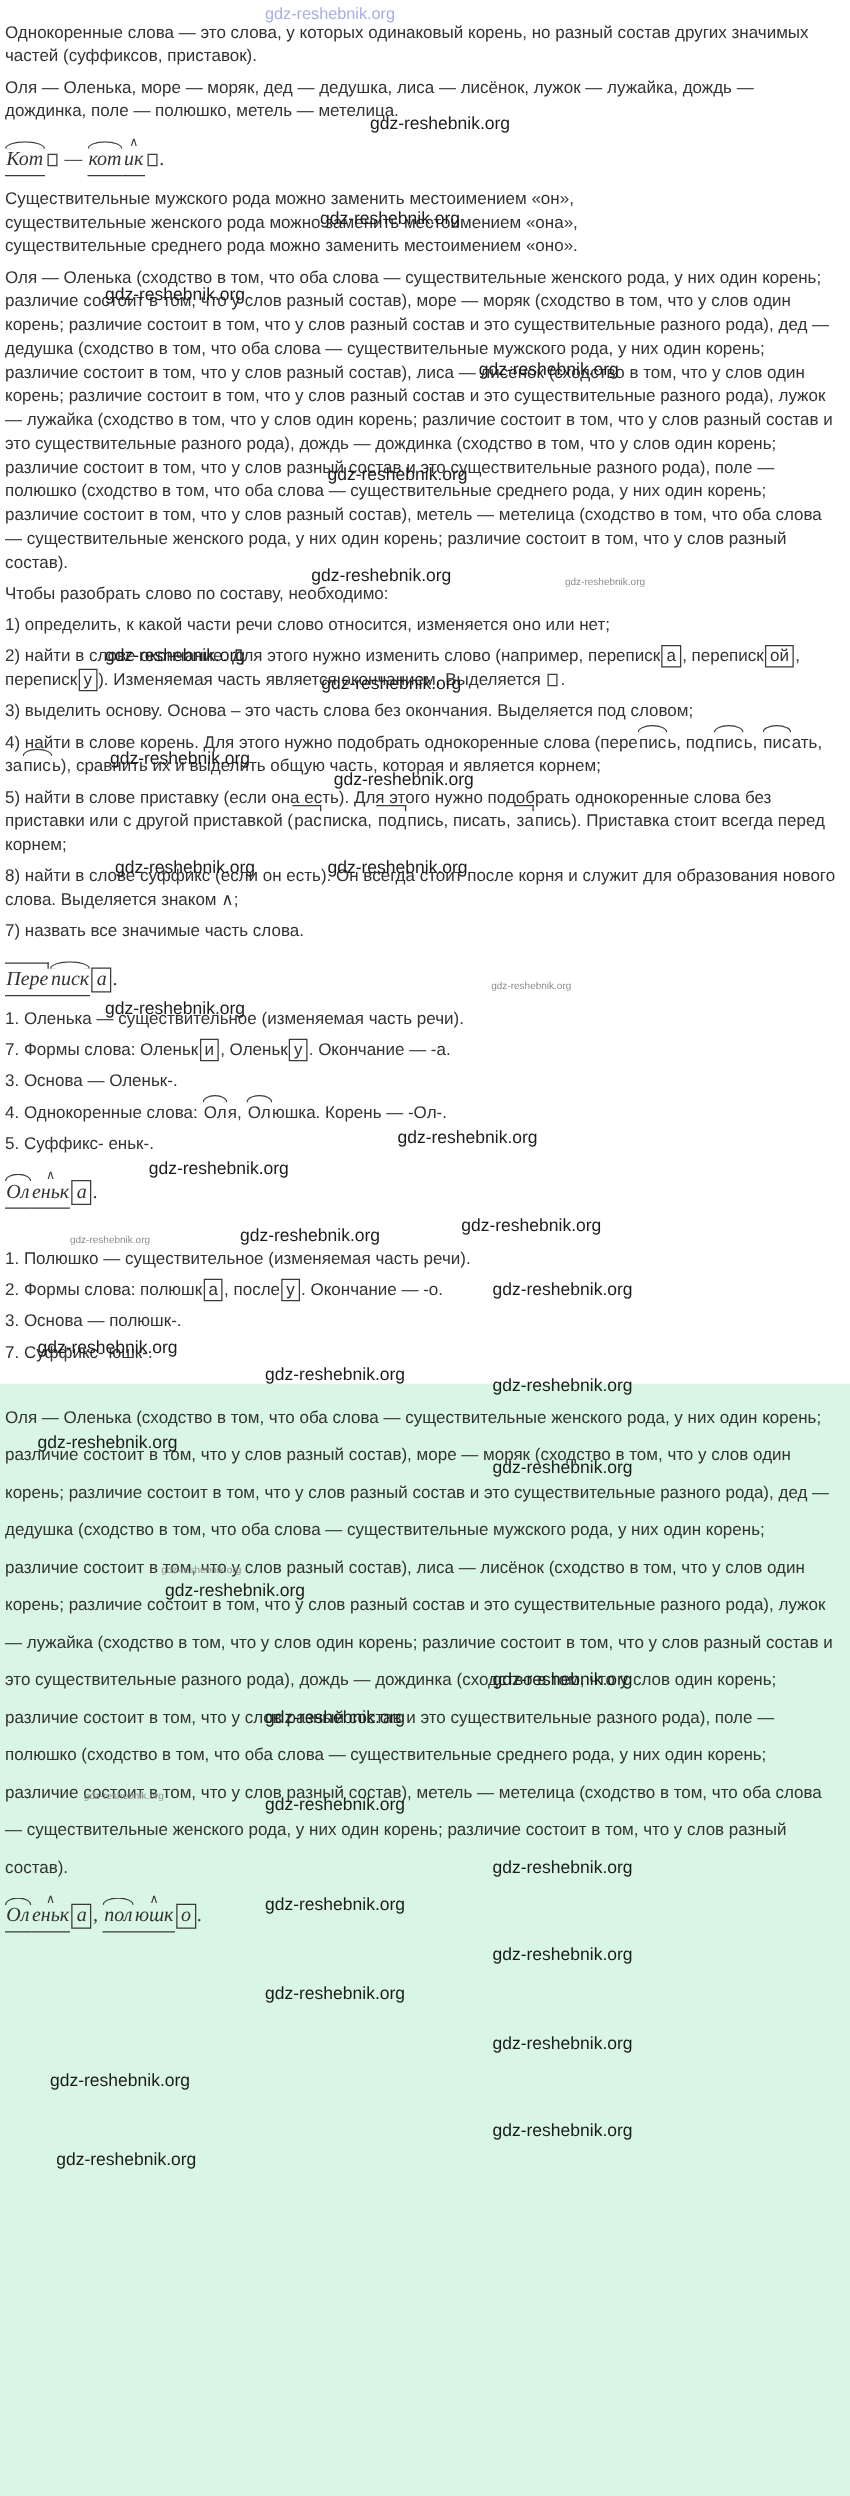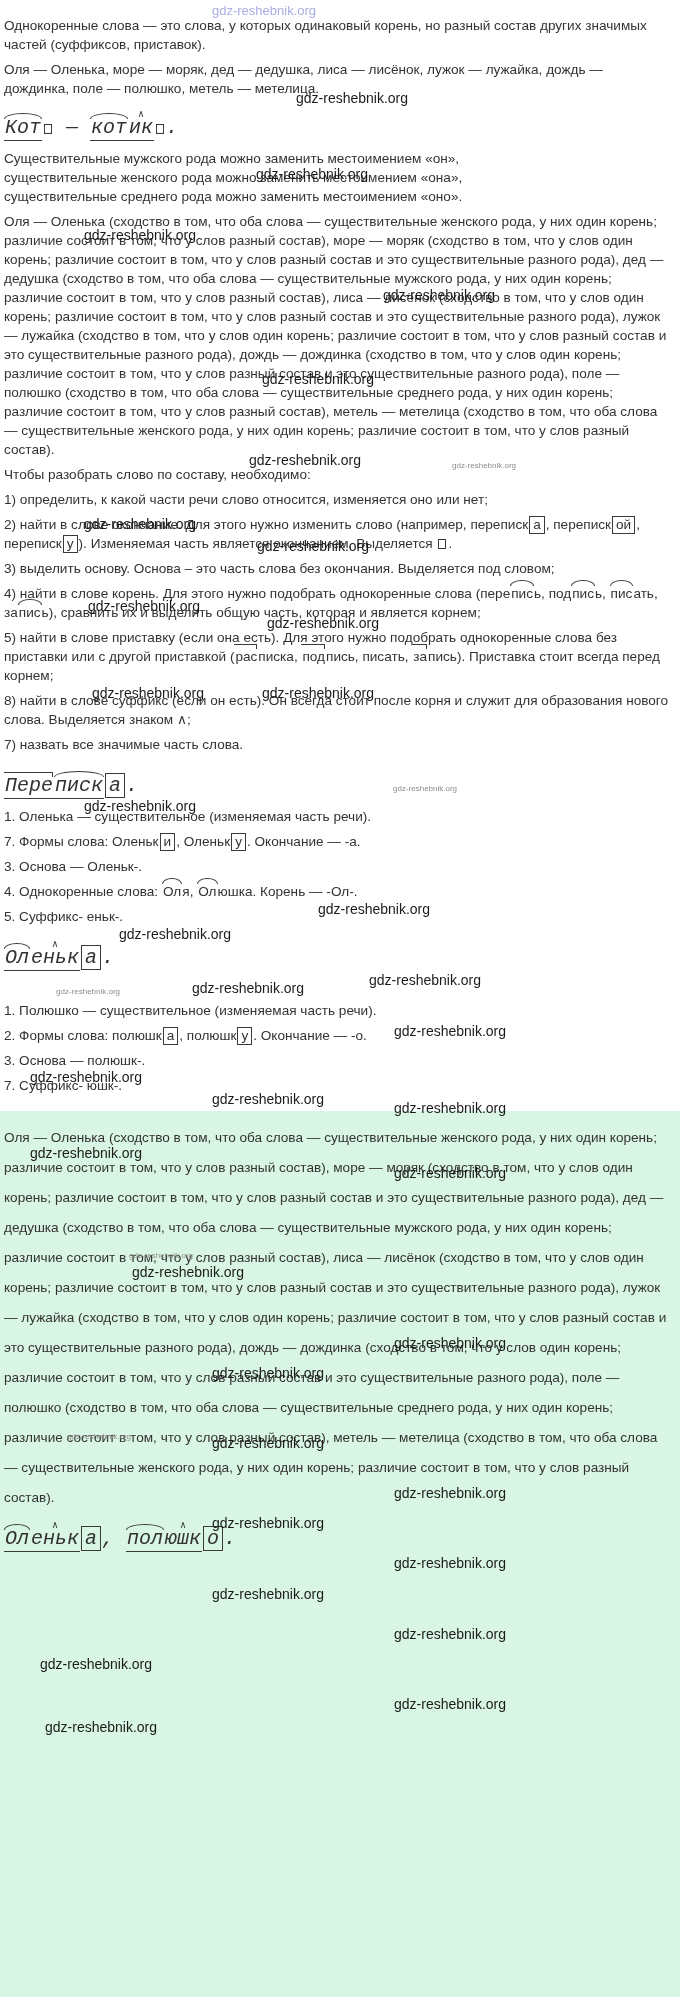--- a/index.html
+++ b/index.html
@@ -4,21 +4,21 @@
 <style>
   *{box-sizing:border-box}
   html,body{margin:0;padding:0;background:#ffffff}
   .page{position:relative;width:680px;min-height:1997px;background:#fff;
     font-family:"Liberation Sans","DejaVu Sans",sans-serif;font-size:13.6px;line-height:19px;color:#333;
     display:flex;flex-direction:column;overflow:hidden}
   .content{padding:16px 10px 0 4px}
   .block{margin:0 0 6px}
   .tight{margin:0}
   .seg-b{font-weight:normal}
-  .morph-line{font-family:Liberation Mono, monospace;font-style:italic;font-size:20px;line-height:22px;margin:12px 0 8px;padding-top:7px}
+  .morph-line{font-family:Liberation Serif, serif;font-style:italic;font-size:16px;line-height:22px;margin:12px 0 8px;padding-top:7px}
   .gap-after{margin-bottom:30px}
   .m-root{position:relative;display:inline-block;padding:0 1px}
   .m-root::before{content:"";position:absolute;left:0;right:0;top:-4px;height:5px;border:1px solid #3a3a3a;border-bottom:none;border-radius:50% 50% 0 0/100% 100% 0 0}
   .m-prefix{position:relative;display:inline-block;padding:0 1px}
   .m-prefix::before{content:"";position:absolute;left:0;right:1px;top:-3px;height:4px;border-top:1px solid #3a3a3a;border-right:1px solid #3a3a3a}
   .m-suffix{position:relative;display:inline-block;padding:0 1px}
   .m-suffix::before{content:"\2227";position:absolute;top:-13px;left:50%;transform:translateX(-50%);font-size:10px;font-style:normal;color:#3a3a3a}
   .m-ending{display:inline-block;border:1px solid #3a3a3a;padding:0 3px;margin:0 1px;line-height:1.15;font-style:inherit}
   .m-zero{display:inline-block;width:8px;height:10px;border:1px solid #3a3a3a;margin:0 2px;vertical-align:-1px}
   .m-stem{border-bottom:1px solid #3a3a3a;padding-bottom:1px}
@@ -52,21 +52,21 @@
       <div class="block "><span>8) найти в слове </span><span class="seg-b">суффикс</span><span> (если он есть). Он всегда стоит после корня и служит для образования нового слова. Выделяется знаком ∧;</span></div>
       <div class="block "><span>7) назвать все значимые часть слова.</span></div>
       <div class="block morph-line"><span class="m-prefix m-stem">Пере</span><span class="m-root m-stem">писк</span><span class="m-ending">а</span><span>.</span></div>
       <div class="block "><span>1. Оленька — существительное (изменяемая часть речи).</span></div>
       <div class="block "><span>7. Формы слова: Оленьк</span><span class="m-ending">и</span><span>, Оленьк</span><span class="m-ending">у</span><span>. Окончание — -а.</span></div>
       <div class="block "><span>3. Основа — Оленьк-.</span></div>
       <div class="block "><span>4. Однокоренные слова: </span><span class="m-root">Ол</span><span>я, </span><span class="m-root">Ол</span><span>юшка. Корень — -Ол-.</span></div>
       <div class="block "><span>5. Суффикс- еньк-.</span></div>
       <div class="block morph-line gap-after"><span class="m-root m-stem">Ол</span><span class="m-suffix m-stem">еньк</span><span class="m-ending">а</span><span>.</span></div>
       <div class="block "><span>1. Полюшко — существительное (изменяемая часть речи).</span></div>
-      <div class="block "><span>2. Формы слова: полюшк</span><span class="m-ending">а</span><span>, полюшк</span><span class="m-ending">у</span><span>. Окончание — -о.</span></div>
+      <div class="block "><span>2. Формы слова: полюшк</span><span class="m-ending">а</span><span>, после</span><span class="m-ending">у</span><span>. Окончание — -о.</span></div>
       <div class="block "><span>3. Основа — полюшк-.</span></div>
       <div class="block "><span>7. Суффикс- юшк-.</span></div>
     </div>
   <div class="green-wrap">
     <div class="green-content">
         <div class="block green-para"><span>Оля — Оленька (сходство в том, что оба слова — существительные женского рода, у них один корень; различие состоит в том, что у слов разный состав), море — моряк (сходство в том, что у слов один корень; различие состоит в том, что у слов разный состав и это существительные разного рода), дед — дедушка (сходство в том, что оба слова — существительные мужского рода, у них один корень; различие состоит в том, что у слов разный состав), лиса — лисёнок (сходство в том, что у слов один корень; различие состоит в том, что у слов разный состав и это существительные разного рода), лужок — лужайка (сходство в том, что у слов один корень; различие состоит в том, что у слов разный состав и это существительные разного рода), дождь — дождинка (сходство в том, что у слов один корень; различие состоит в том, что у слов разный состав и это существительные разного рода), поле — полюшко (сходство в том, что оба слова — существительные среднего рода, у них один корень; различие состоит в том, что у слов разный состав), метель — метелица (сходство в том, что оба слова — существительные женского рода, у них один корень; различие состоит в том, что у слов разный состав).</span></div>
         <div class="block morph-line push-bottom"><span class="m-root m-stem">Ол</span><span class="m-suffix m-stem">еньк</span><span class="m-ending">а</span><span>, </span><span class="m-root m-stem">пол</span><span class="m-suffix m-stem">юшк</span><span class="m-ending">о</span><span>.</span></div>
       </div>
   </div>
   <div class="wm-layer">

